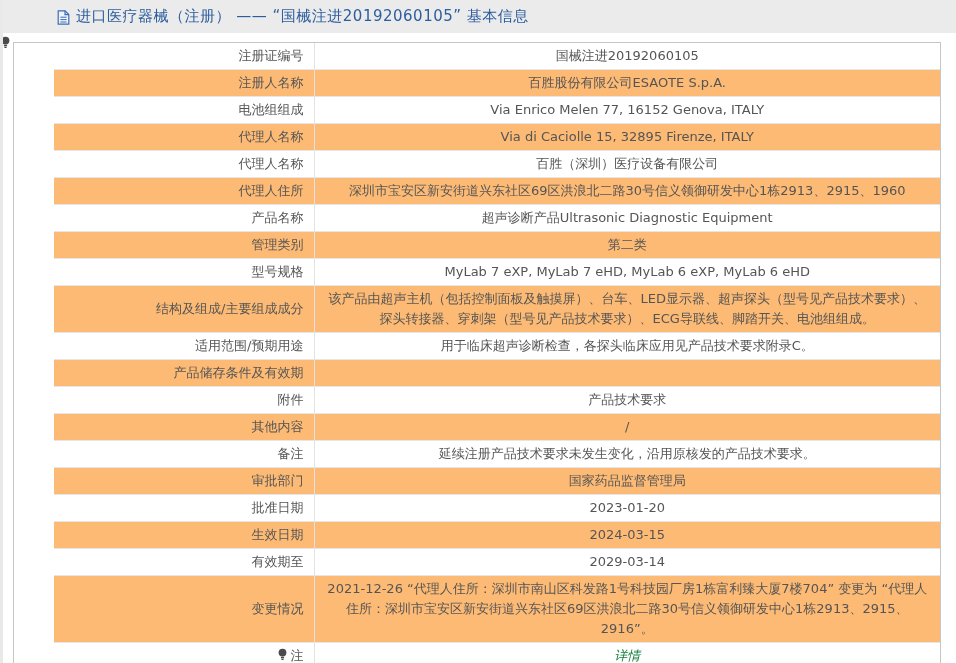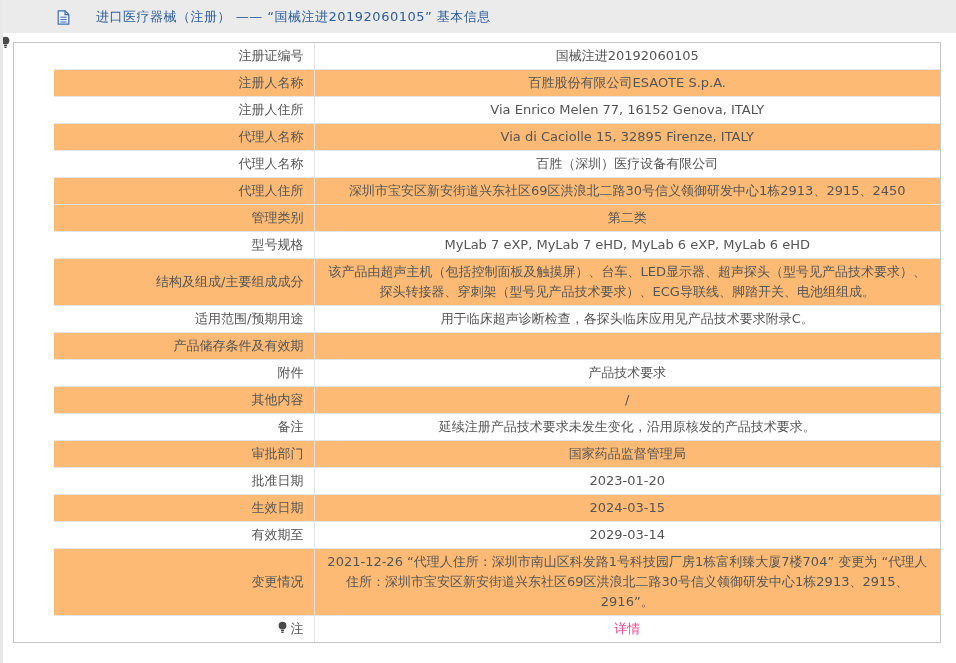--- a/index.html
+++ b/index.html
@@ -19,24 +19,23 @@
   .header-bar {
     height: 33px;
     background: #ebebeb;
     display: flex;
     align-items: center;
     gap: 6px;
     padding-left: 57px;
   }
   .page-title {
     color: #2c5d9e;
-    font-size: 13px;
+    font-size: 15px;
     letter-spacing: 0.5px;
     white-space: nowrap;
-    margin-left: 20px;
   }
   .doc-icon { display: inline-flex; flex: 0 0 auto; margin-top: 1px; }
   .table-wrap {
     position: absolute;
     left: 13px; top: 42px;
     width: 928px;
     border: 1px solid #c6c6c6;
     background: #ffffff;
     padding-left: 40px;
   }
@@ -59,23 +58,24 @@
     border-top: 1px solid #e6e6e6;
   }
   .info-table th {
     text-align: right;
     border-right: 1px solid #e3e3e3;
   }
   .info-table td { text-align: center; word-break: break-word; }
   .info-table tr { background: #ffffff; min-height: 27px; }
   .info-table tr.shaded { background: #fdba74; }
   a.detail-link {
-    color: #ec4899;
+    color: #15803d;
     text-decoration: none;
     cursor: pointer;
+    font-style: italic;
   }
   .bulb {
     display: inline-block;
     vertical-align: -1px;
     margin-right: 3px;
     line-height: 0;
   }
 </style>
 </head>
 <body>
@@ -106,34 +106,38 @@
     <tbody id="info-tbody">
         <tr>
           <th><span>注册证编号</span></th>
           <td>国械注进20192060105</td>
         </tr>
         <tr class="shaded">
           <th><span>注册人名称</span></th>
           <td>百胜股份有限公司ESAOTE S.p.A.</td>
         </tr>
         <tr>
-          <th><span>注册人住所</span></th>
+          <th><span>电池组组成</span></th>
           <td>Via Enrico Melen 77, 16152 Genova, ITALY</td>
         </tr>
         <tr class="shaded">
           <th><span>代理人名称</span></th>
           <td>Via di Caciolle 15, 32895 Firenze, ITALY</td>
         </tr>
         <tr>
           <th><span>代理人名称</span></th>
           <td>百胜（深圳）医疗设备有限公司</td>
         </tr>
         <tr class="shaded">
           <th><span>代理人住所</span></th>
-          <td>深圳市宝安区新安街道兴东社区69区洪浪北二路30号信义领御研发中心1栋2913、2915、2450</td>
+          <td>深圳市宝安区新安街道兴东社区69区洪浪北二路30号信义领御研发中心1栋2913、2915、1960</td>
+        </tr>
+        <tr>
+          <th><span>产品名称</span></th>
+          <td>超声诊断产品Ultrasonic Diagnostic Equipment</td>
         </tr>
         <tr class="shaded">
           <th><span>管理类别</span></th>
           <td>第二类</td>
         </tr>
         <tr>
           <th><span>型号规格</span></th>
           <td>MyLab 7 eXP, MyLab 7 eHD, MyLab 6 eXP, MyLab 6 eHD</td>
         </tr>
         <tr class="shaded">

